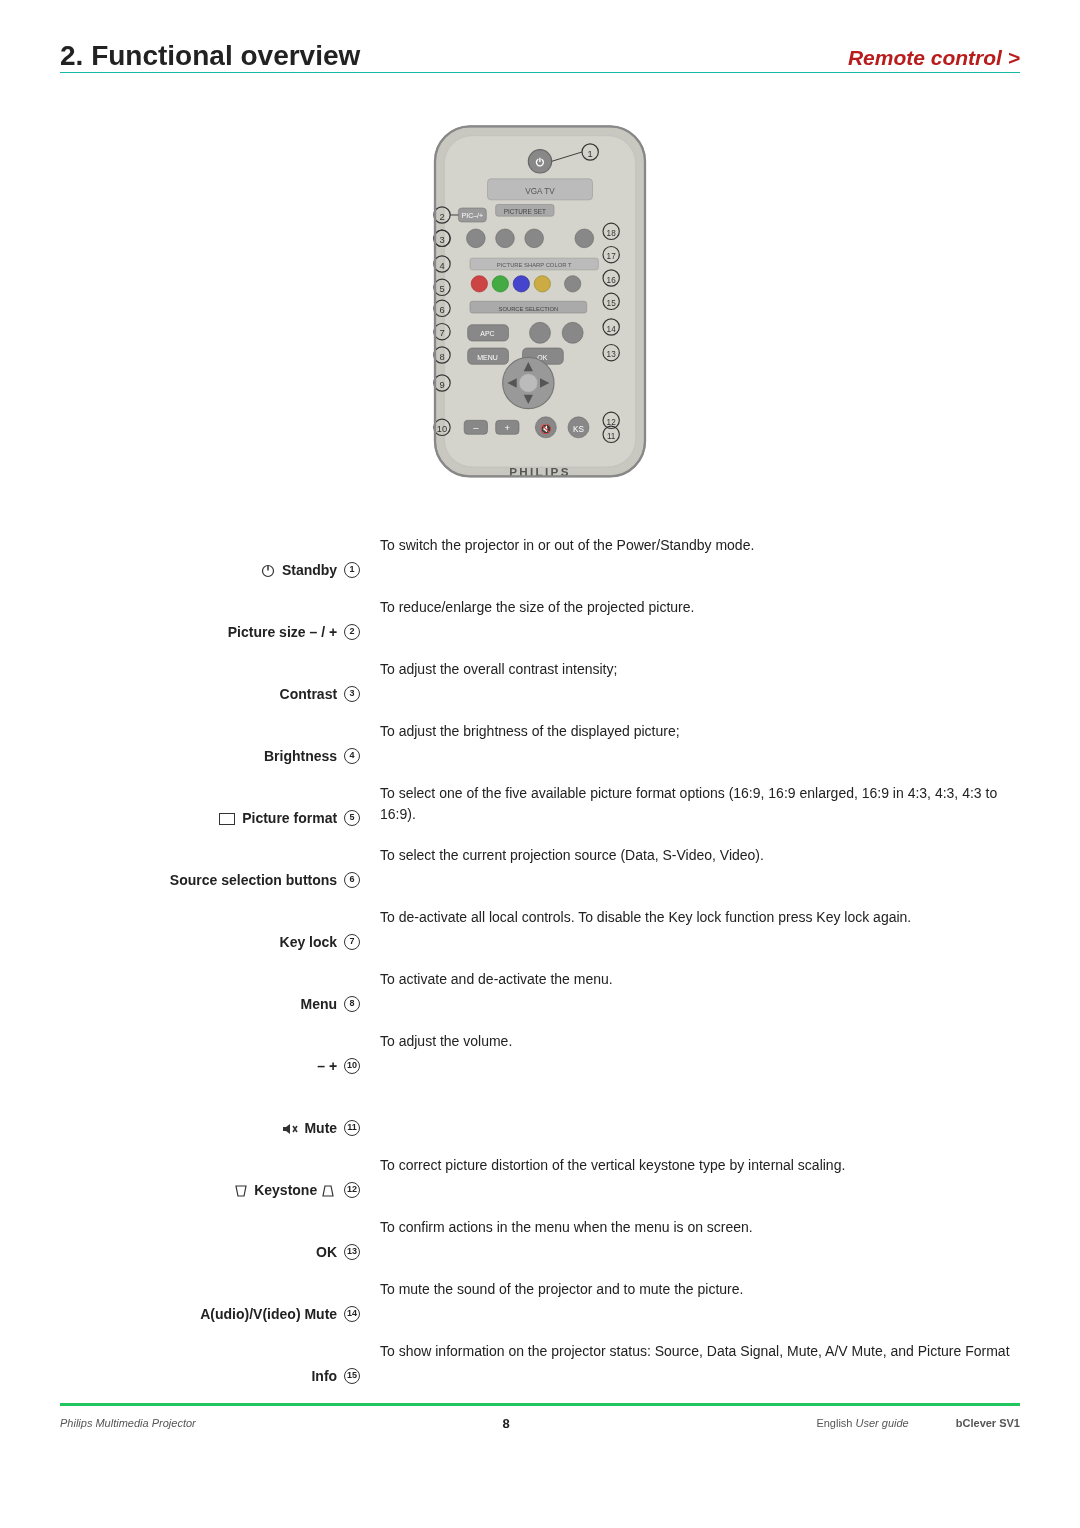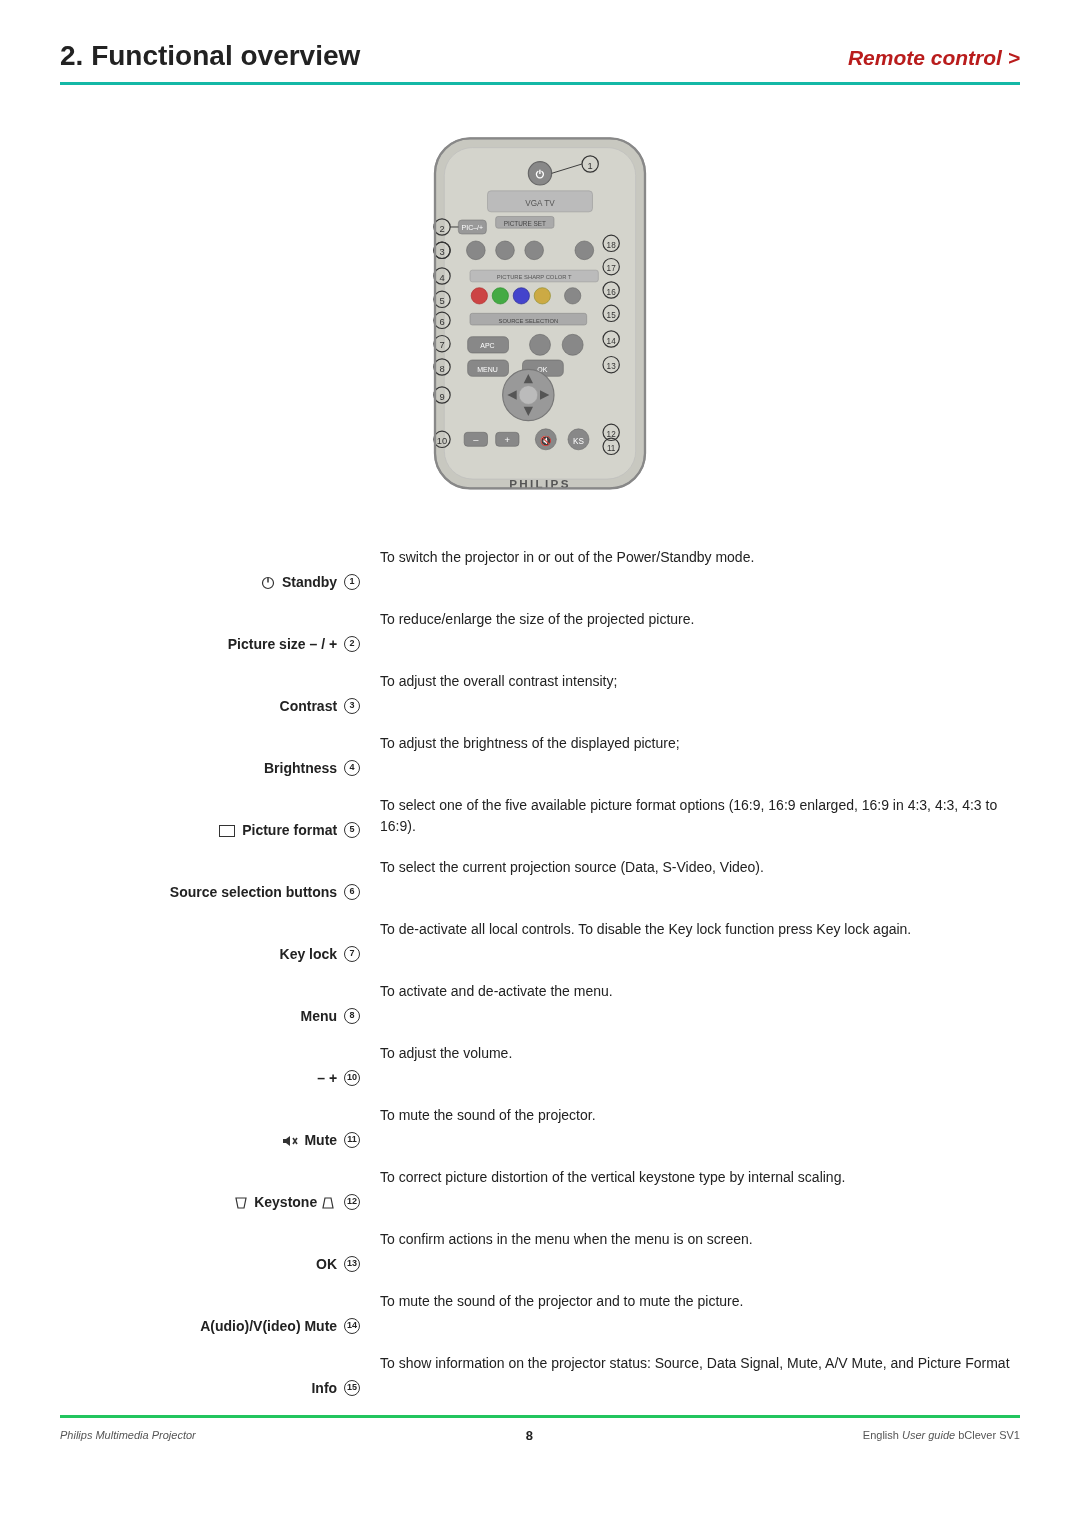--- a/index.html
+++ b/index.html
@@ -17,22 +17,21 @@
       padding: 40px 60px 60px 60px;
       position: relative;
     }
 
     
     .header {
       display: flex;
       justify-content: space-between;
       align-items: baseline;
       margin-bottom: 30px;
-      border-bottom: 3px solid #14b8a6;
-      padding-bottom: 10px;
+      border-bottom: 1px solid #14b8a6;
     }
 
     .header-title {
       font-size: 28px;
       font-weight: bold;
       color: #222;
     }
 
     .header-subtitle {
       font-size: 21px;
@@ -138,21 +137,22 @@
       font-weight: bold;
       color: #222;
     }
 
     .footer-right {
       font-size: 11px;
       color: #555;
     }
 
     .footer-right .bold-part {
-      font-weight: normal;
+      font-weight: bold;
+      margin-left: 44px;
     }
   </style>
 </head>
 <body>
 
 <div class="page-container">
 
   <div class="header">
     <span class="header-title">2. Functional overview</span>
     <span class="header-subtitle">Remote control &gt;</span>
@@ -366,21 +366,20 @@
     <div class="feature-row">
       <div class="feature-label">
         <svg width="16" height="12" viewBox="0 0 16 12" style="vertical-align:middle;margin-right:3px">
           <polygon points="1,4 1,8 4,8 8,11 8,1 4,4" fill="#333"></polygon>
           <line x1="11" y1="3" x2="15" y2="9" stroke="#333" stroke-width="1.5"></line>
           <line x1="15" y1="3" x2="11" y2="9" stroke="#333" stroke-width="1.5"></line>
         </svg>
         <strong>Mute</strong>
         <span class="circle-num">11</span>
       </div>
-      <div class="feature-desc">To mute the sound of the projector.</div>
     </div>
 
     <div class="feature-row">
       <div class="feature-label">
         <svg width="14" height="12" viewBox="0 0 14 12" style="vertical-align:middle;margin-right:2px">
           <polygon points="2,1 12,1 10,11 4,11" fill="none" stroke="#333" stroke-width="1.2"></polygon>
         </svg>
         <strong style="font-weight:bold"> Keystone </strong>
         <svg width="14" height="12" viewBox="0 0 14 12" style="vertical-align:middle;margin-right:2px">
           <polygon points="4,1 10,1 12,11 2,11" fill="none" stroke="#333" stroke-width="1.2"></polygon>

